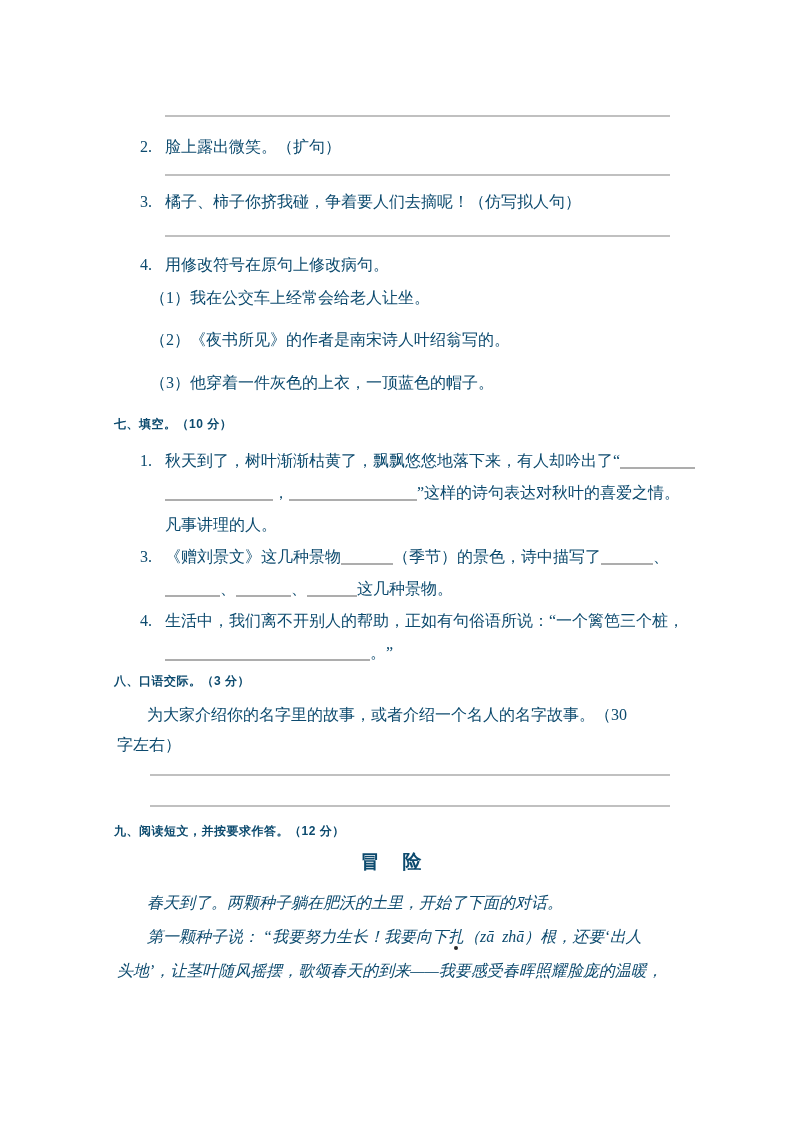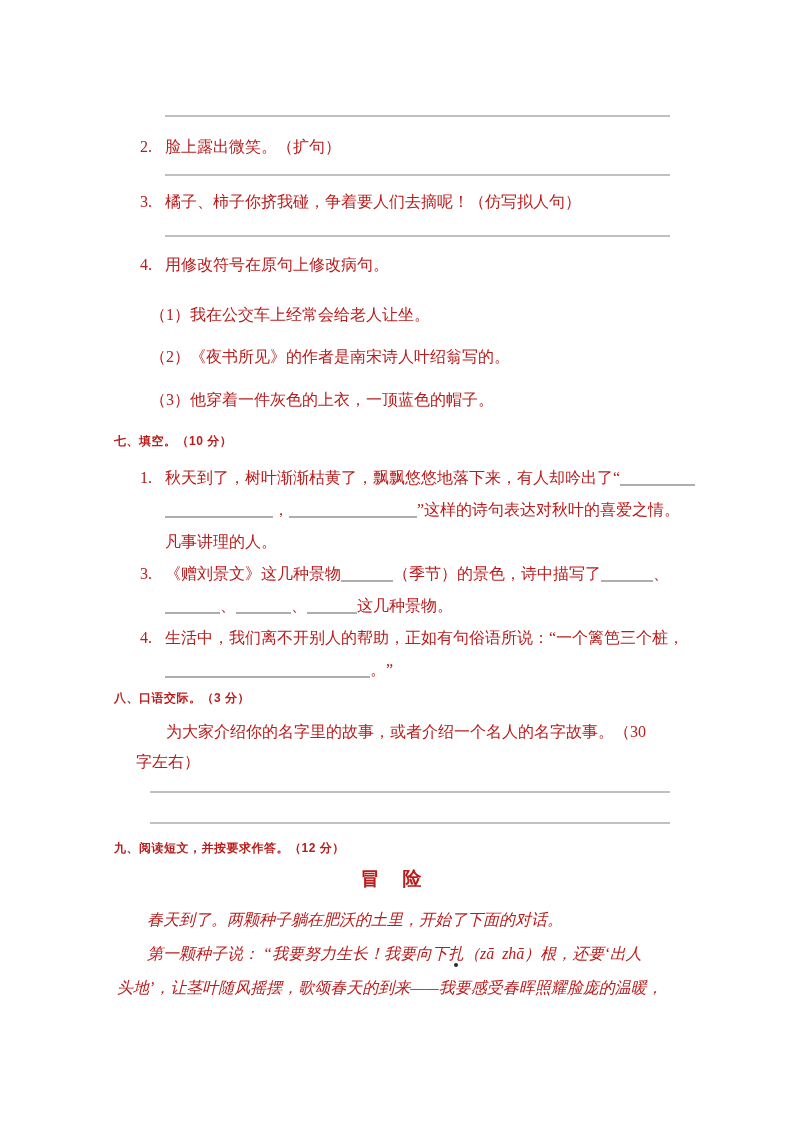--- a/index.html
+++ b/index.html
@@ -6,21 +6,21 @@
   .page {
     position:relative;
     width:793px; height:1122px;
     margin:0 auto;
     background:#ffffff;
     box-sizing:border-box;
     padding:0 123px 0 114px;
     overflow:hidden;
     font-family:"Liberation Serif","DejaVu Serif",serif;
     font-size:16px;
-    color:#b91c1c;
+    color:#0c4a6e;
   }
   .row { line-height:22px; white-space:nowrap; }
 
   
   .aline { height:0; border-bottom:2px solid #c0c0c0; }
   .aline.top { margin-left:51px; width:505px; }
   .aline.wide { margin-left:36px; width:520px; }
 
   
   .numitem { margin-left:26px; }
@@ -41,21 +41,21 @@
 
   
   .bk {
     display:inline-block;
     border-bottom:2px solid #adadad;
     height:14px;
     vertical-align:-3px;
   }
 
   
-  .s8p { margin-left:22px; line-height:30px; white-space:nowrap; }
+  .s8p { margin-left:3px; line-height:30px; white-space:nowrap; }
   .indent2 { padding-left:30px; }
 
   
   .passage { margin-left:3px; line-height:34px; font-style:italic; }
   .passage .pline { white-space:nowrap; }
   .ptitle {
     text-align:center;
     font-family:"Liberation Sans","DejaVu Sans",sans-serif;
     font-weight:700; font-size:19px; line-height:23px;
     letter-spacing:2px;
@@ -69,21 +69,21 @@
     border-radius:50%; background:#2a2a2a;
   }
 
   
   #line-a { margin-top:115px; }
   #item2  { margin-top:19px; }
   #line-b { margin-top:16px; }
   #item3  { margin-top:15px; }
   #line-c { margin-top:22px; }
   #item4  { margin-top:17px; }
-  #sub1   { margin-top:28px; }
+  #sub1   { margin-top:11px; }
   #sub2   { margin-top:20px; }
   #sub3   { margin-top:21px; }
   #h7     { margin-top:18px; }
   #sec7   { margin-top:9px; }
   #h8     { margin-top:0; }
   #s8para { margin-top:7px; }
   #line-d { margin-top:14px; }
   #line-e { margin-top:29px; }
   #h9     { margin-top:12px; }
   #ptitle { margin-top:7px; }

